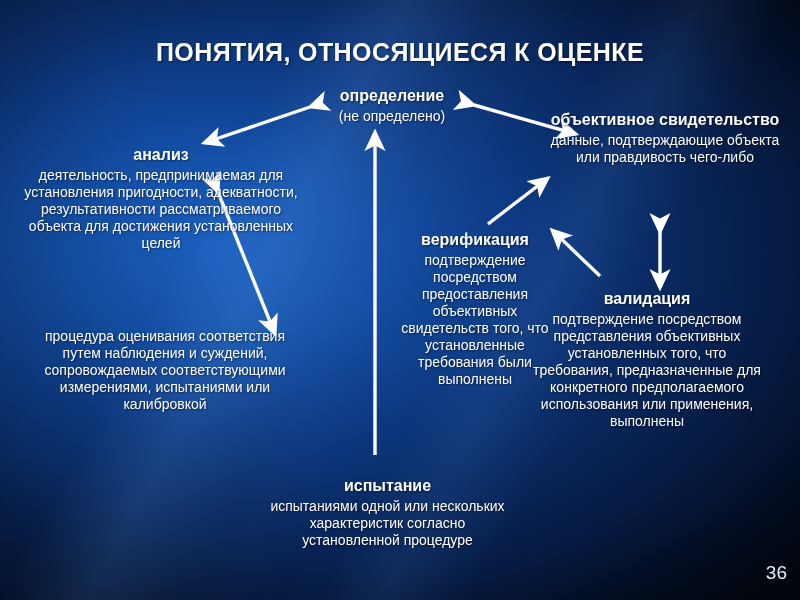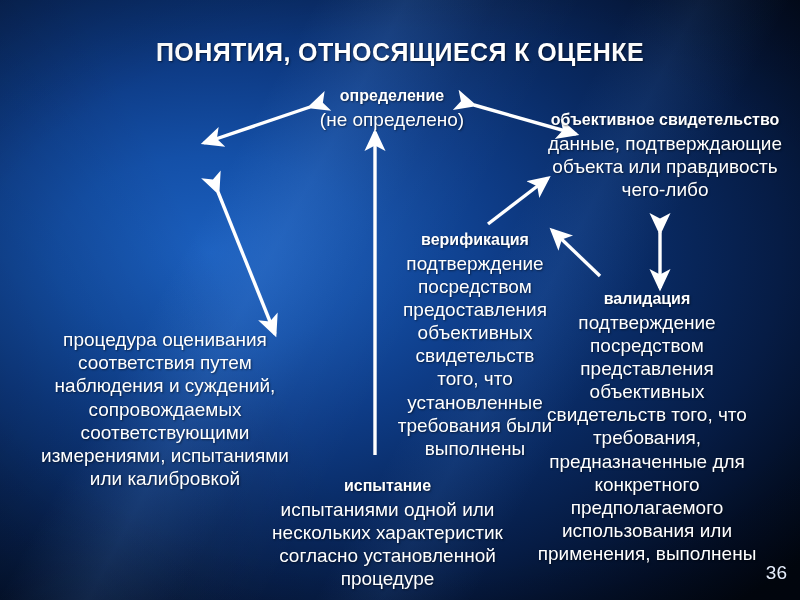--- a/index.html
+++ b/index.html
@@ -72,21 +72,21 @@
     line-height: 1.22;
     text-shadow: 1px 1px 2px rgba(0,0,0,0.5);
   }
   .term {
     font-weight: bold;
     font-size: 16px;
     display: block;
     margin-bottom: 2px;
   }
   .desc {
-    font-size: 19px;
+    font-size: 14px;
     display: block;
   }
   .slide-number {
     position: absolute;
     right: 24px;
     bottom: 16px;
     color: #e6eefc;
     font-size: 19px;
     z-index: 4;
   }
@@ -122,20 +122,24 @@
     </g>
   </svg>
 
   <div class="layer">
 
     <div class="node" style="left:307px; top:86px; width:170px;">
       <span class="term">определение</span>
       <span class="desc">(не определено)</span>
     </div>
 
+    <div class="node" style="left:16px; top:145px; width:290px;">
+      <span class="term">анализ</span>
+      <span class="desc">деятельность, предпринимаемая для установления пригодности, адекватности, результативности рассматриваемого объекта для достижения установленных целей</span>
+    </div>
 
     <div class="node" style="left:30px; top:328px; width:270px;">
       <span class="desc">процедура оценивания соответствия путем наблюдения и суждений, сопровождаемых соответствующими измерениями, испытаниями или калибровкой</span>
     </div>
 
     <div class="node" style="left:270px; top:476px; width:235px;">
       <span class="term">испытание</span>
       <span class="desc">испытаниями одной или нескольких характеристик согласно установленной процедуре</span>
     </div>
 
@@ -144,20 +148,20 @@
       <span class="desc">подтверждение посредством предоставления объективных свидетельств того, что установленные требования были выполнены</span>
     </div>
 
     <div class="node" style="left:540px; top:110px; width:250px;">
       <span class="term">объективное свидетельство</span>
       <span class="desc">данные, подтверждающие объекта или правдивость чего-либо</span>
     </div>
 
     <div class="node" style="left:529px; top:289px; width:236px;">
       <span class="term">валидация</span>
-      <span class="desc">подтверждение посредством представления объективных свидетельств того, что требования, предназначенные для конкретного предполагаемого использования или применения, выполнены</span>
+      <span class="desc">подтверждение посредством представления объективных установленных того, что требования, предназначенные для конкретного предполагаемого использования или применения, выполнены</span>
     </div>
 
   </div>
 
   <div class="slide-number">36</div>
 
 </div>
 
 </body></html>

